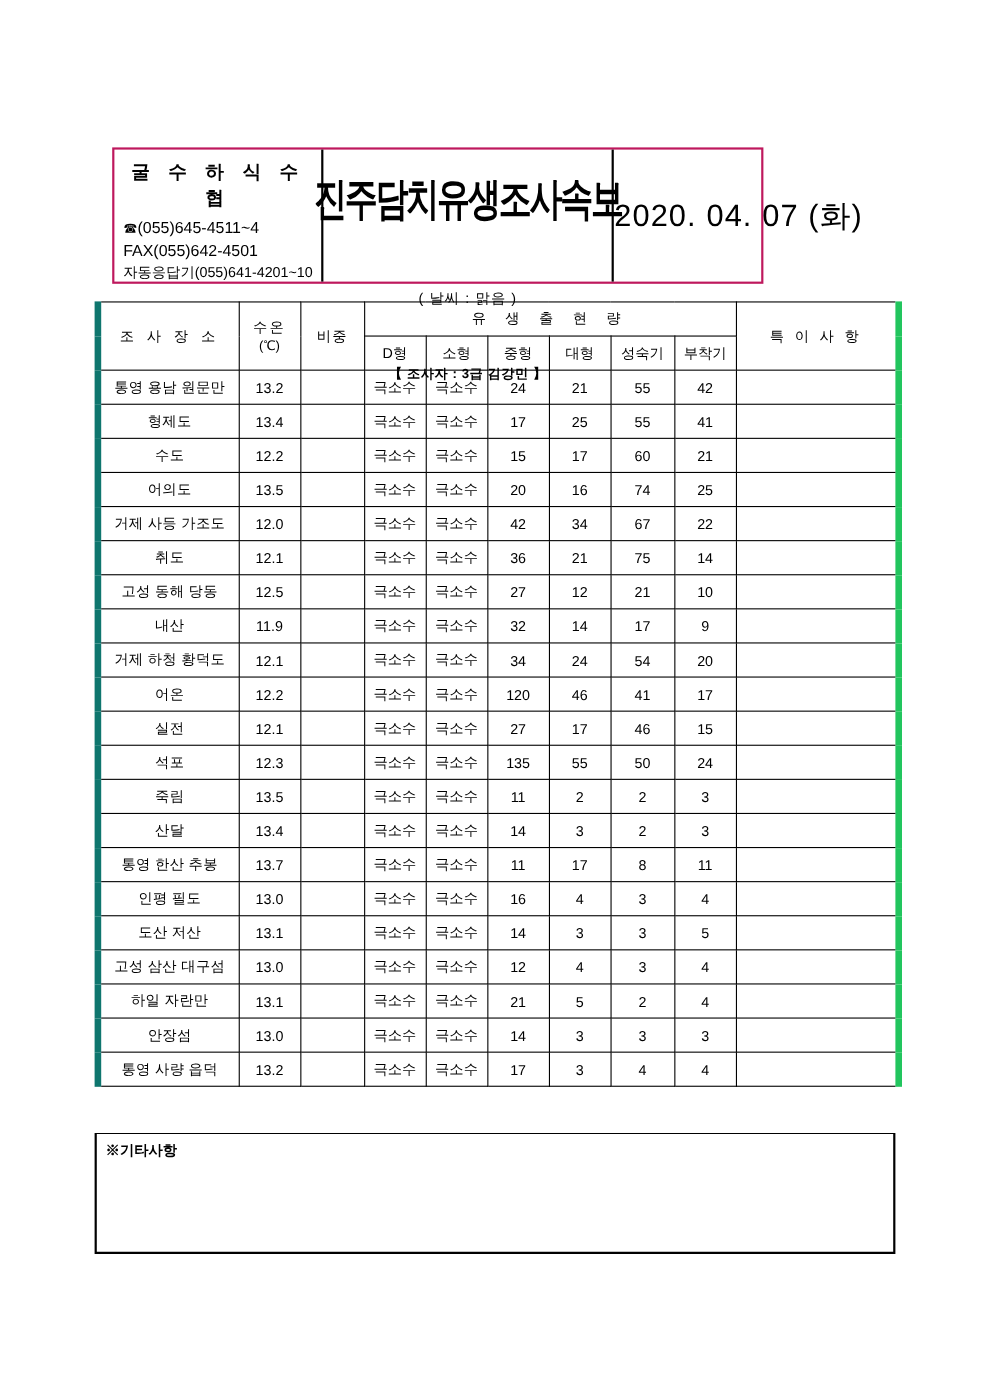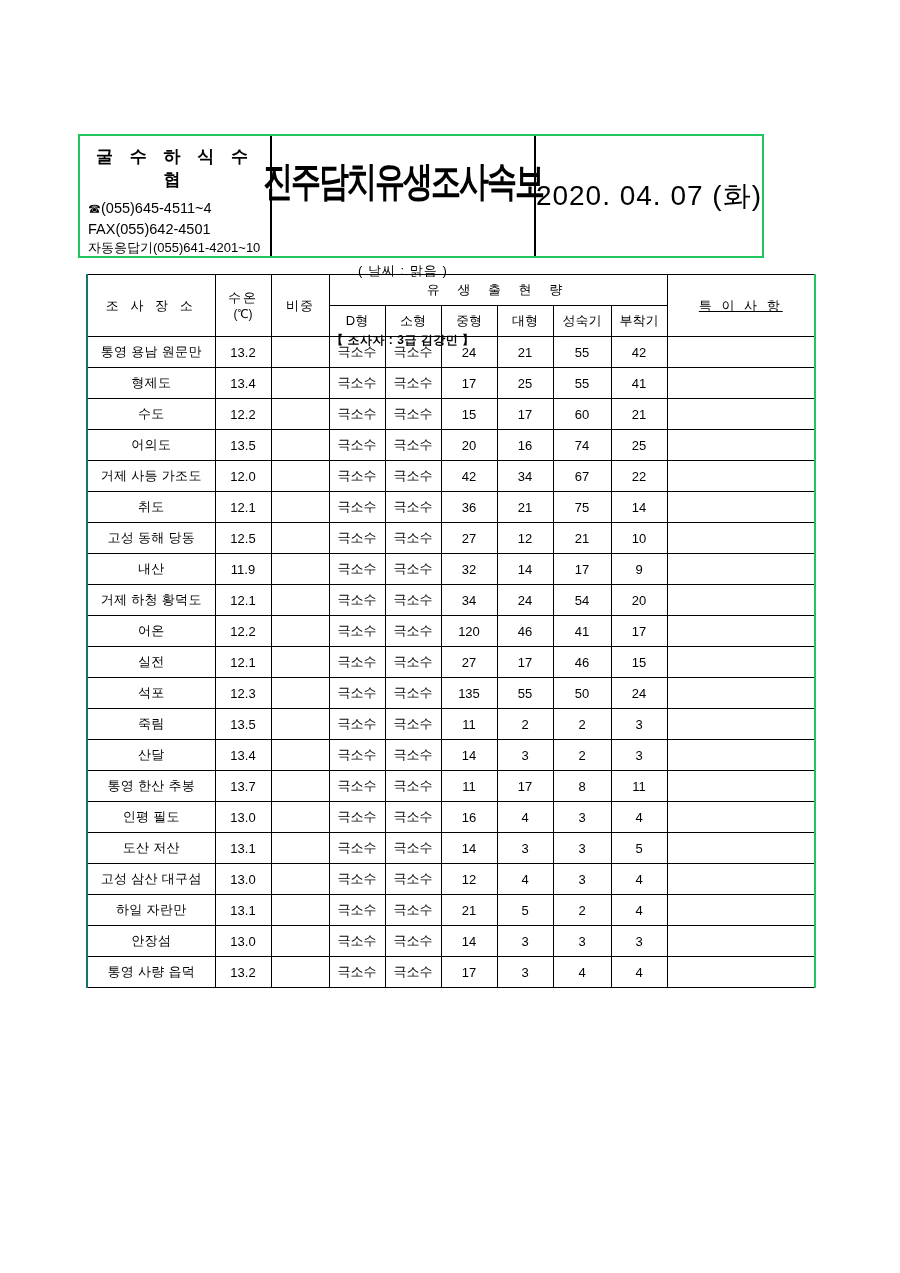--- a/index.html
+++ b/index.html
@@ -18,25 +18,25 @@
     position: absolute;
     left: 0; top: 0;
     width: 900px;
     height: 1273px;
     background: #fff;
   }
 
   
   .header {
     position: absolute;
-    left: 78px;
+    left: 102px;
     top: 134px;
-    width: 686px;
+    width: 592px;
     height: 124px;
-    border: 2px solid #22c55e;
+    border: 2px solid #be185d;
     box-sizing: border-box;
     display: flex;
   }
   .header-left {
     width: 228px;
     box-sizing: border-box;
     border-right: 2px solid #000;
     padding: 6px 8px 4px 8px;
     display: flex;
     flex-direction: column;
@@ -118,22 +118,22 @@
   }
   table.main td, table.main th {
     border: 1px solid #000;
     font-weight: normal;
     font-size: 13px;
     text-align: center;
     padding: 0;
     height: 31px;
     box-sizing: border-box;
   }
-  table.main .outer-left { border-left: 2px solid #0f766e; margin-top: 28px; }
-  table.main .outer-right { border-right: 2px solid #22c55e; text-decoration: underline; }
+  table.main .outer-left { border-left: 6px solid #0f766e; margin-top: 28px; }
+  table.main .outer-right { border-right: 6px solid #22c55e; }
   thead td, thead th {
     font-weight: bold;
   }
   .th-site {
     font-size: 14px;
     letter-spacing: 4px;
   }
   .th-temp {
     font-size: 13px;
     letter-spacing: 2px;
@@ -496,15 +496,19 @@
           <td class="tiny">극소수</td>
           <td class="num">17</td>
           <td class="num">3</td>
           <td class="num">4</td>
           <td class="num">4</td>
           <td class="remark outer-right"></td>
         </tr>
       </tbody>
   </table>
 
+  <div class="note-box">
+    <div class="note-label">※기타사항</div>
+    <div class="note-content"></div>
+  </div>
 
 
 </div>
 
 </body></html>

